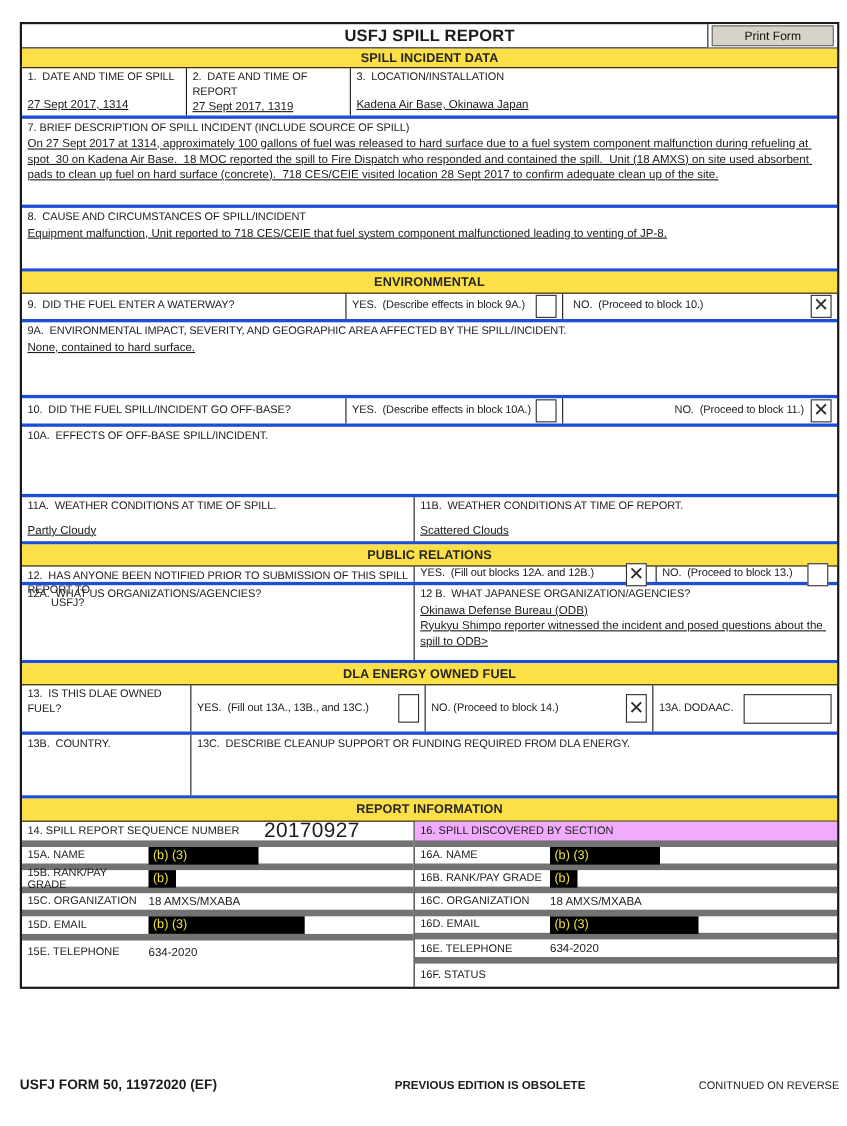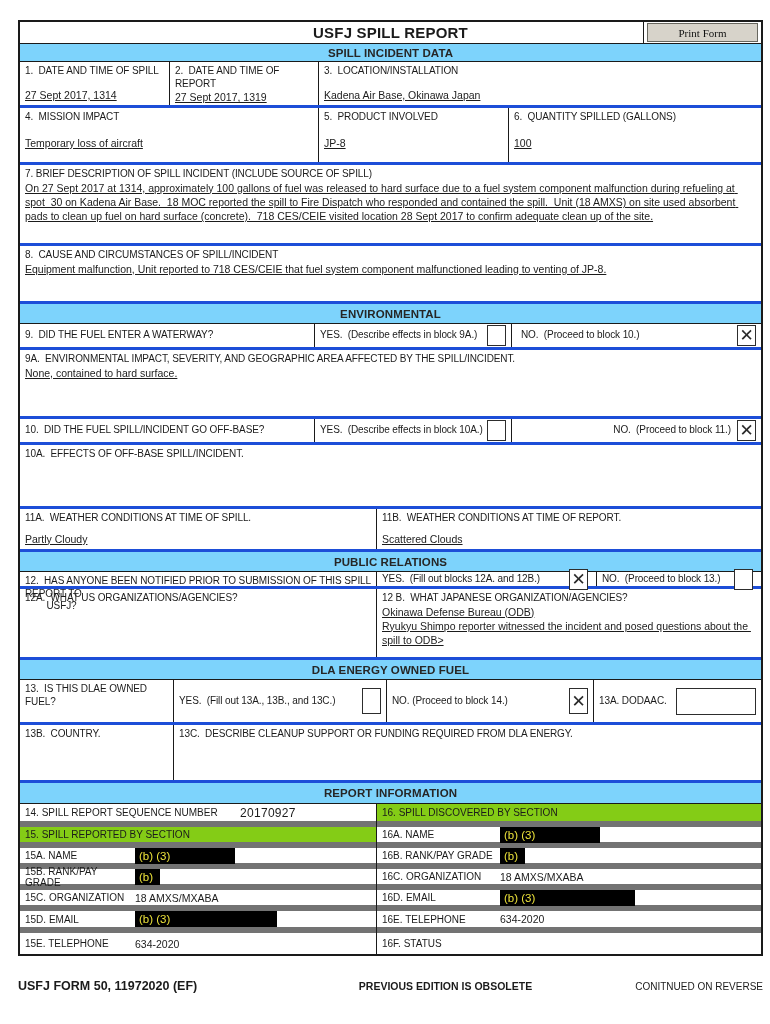--- a/index.html
+++ b/index.html
@@ -17,25 +17,25 @@
   .spread { justify-content:space-between; }
 
   
   .title-row { position:relative; height:22px; border-bottom:1px solid #1a1a1a; flex:0 0 auto; }
   .title-text { position:absolute; left:0; right:0; top:0; height:22px; line-height:22px;
     text-align:center; font-weight:bold; font-size:15px; letter-spacing:0.2px; }
   .btn-cell { position:absolute; right:0; top:0; height:100%; width:118px;
     border-left:1px solid #1a1a1a; display:flex; align-items:center; justify-content:center;
     background:#fff; }
   .print-btn { width:111px; height:19px; background:#d7d3ca; border:1px solid #68675f;
-    font-family:Liberation Serif, serif; font-size:11px; color:#111; cursor:pointer; }
+    font-family:Liberation Sans, sans-serif; font-size:11px; color:#111; cursor:pointer; }
 
   
   .sec-hdr { display:flex; align-items:center; justify-content:center;
-    background:#7dd3fc; border-bottom:1px solid #1a1a1a; font-weight:bold;
+    background:#fde047; border-bottom:1px solid #1a1a1a; font-weight:bold;
     font-size:11.5px; color:#262626; letter-spacing:0.1px; flex:0 0 auto; }
   .h18 { height:18px; } .h20 { height:20px; } .h21 { height:21px; }
 
   
   .r-123  { height:46px; } .r-456  { height:57px; }
   .r-b7   { height:81px; } .r-b8   { height:58px; }
   .r-9    { height:26px; } .r-9a   { height:69px; }
   .r-10   { height:26px; } .r-10a  { height:64px; }
   .r-11   { height:43px; } .r-12   { height:17px; }
   .r-12ab { height:71px; } .r-13   { height:45px; }
@@ -62,25 +62,25 @@
     margin-left:auto; align-self:center; }
 
   
   .report { display:flex; flex:0 0 auto; }
   .rep-left { width:357px; border-right:1px solid #1a1a1a; display:flex; flex-direction:column; }
   .rep-right { flex:1; display:flex; flex-direction:column; }
   .rrow { border-bottom:6px solid #737373; display:flex; align-items:center;
     padding:0 5px; flex:0 0 auto; }
   .rrow:last-child { border-bottom:none; }
   .rh23 { height:23px; } .rh21 { height:21px; } .rh22 { height:22px; }
-  .gray { background:#84cc16; }
+  .gray { background:#f0abfc; }
   .rlabel { font-size:10px; flex:0 0 auto; }
   .lw110 { width:110px; } .lw120 { width:118px; } .lw215 { width:215px; }
   .rval { font-size:10.5px; }
-  .seq { font-size:12px; letter-spacing:0.3px; }
+  .seq { font-size:19px; letter-spacing:0.3px; }
   .redact { background:#000; color:#ece23a; font-size:11.5px; height:16px;
     display:inline-flex; align-items:center; padding-left:4px; overflow:hidden; }
   .rw100 { width:100px; } .rw24 { width:25px; } .rw142 { width:142px; } .rw135 { width:135px; }
 
   
   .footer { position:absolute; left:18px; top:979px; width:745px; display:flex; align-items:baseline; }
   .f-left  { width:285px; font-weight:bold; font-size:12.5px; }
   .f-center{ flex:1; text-align:center; font-weight:bold; font-size:10.5px; }
   .f-right { width:175px; text-align:right; font-size:10px; }
 </style>
@@ -107,34 +107,20 @@
       <div class="cell w149 spread">
         <div class="lbl">2.  DATE AND TIME OF REPORT</div>
         <div class="val">27 Sept 2017, 1319</div>
       </div>
       <div class="cell grow spread">
         <div class="lbl">3.  LOCATION/INSTALLATION</div>
         <div class="val">Kadena Air Base, Okinawa Japan</div>
       </div>
     </div>
 
-    <div class="row r-456">
-      <div class="cell w299 spread">
-        <div class="lbl">4.  MISSION IMPACT</div>
-        <div class="val" style="margin-bottom:9px">Temporary loss of aircraft</div>
-      </div>
-      <div class="cell w190 spread">
-        <div class="lbl">5.  PRODUCT INVOLVED</div>
-        <div class="val" style="margin-bottom:9px">JP-8</div>
-      </div>
-      <div class="cell grow spread">
-        <div class="lbl">6.  QUANTITY SPILLED (GALLONS)</div>
-        <div class="val" style="margin-bottom:9px">100</div>
-      </div>
-    </div>
 
     <div class="row r-b7">
       <div class="cell grow">
         <div class="lbl">7. BRIEF DESCRIPTION OF SPILL INCIDENT (INCLUDE SOURCE OF SPILL)</div>
         <div class="val">On 27 Sept 2017 at 1314, approximately 100 gallons of fuel was released to hard surface due to a fuel system component malfunction during refueling at spot  30 on Kadena Air Base.  18 MOC reported the spill to Fire Dispatch who responded and contained the spill.  Unit (18 AMXS) on site used absorbent pads to clean up fuel on hard surface (concrete).  718 CES/CEIE visited location 28 Sept 2017 to confirm adequate clean up of the site.</div>
       </div>
     </div>
 
     <div class="row r-b8">
       <div class="cell grow">
@@ -260,23 +246,20 @@
       </div>
     </div>
 
     <div class="sec-hdr h21">REPORT INFORMATION</div>
 
     <div class="report">
       <div class="rep-left">
         <div class="rrow rh23">
           <span class="rlabel lw215">14.  SPILL REPORT SEQUENCE NUMBER</span>
           <span class="rval seq">20170927</span>
-        </div>
-        <div class="rrow rh21 gray">
-          <span class="rlabel">15.  SPILL REPORTED BY SECTION</span>
         </div>
         <div class="rrow rh21">
           <span class="rlabel lw110">15A.  NAME</span>
           <span class="redact rw100">(b) (3)</span>
         </div>
         <div class="rrow rh21">
           <span class="rlabel lw110">15B.  RANK/PAY GRADE</span>
           <span class="redact rw24">(b)</span>
         </div>
         <div class="rrow rh21">

